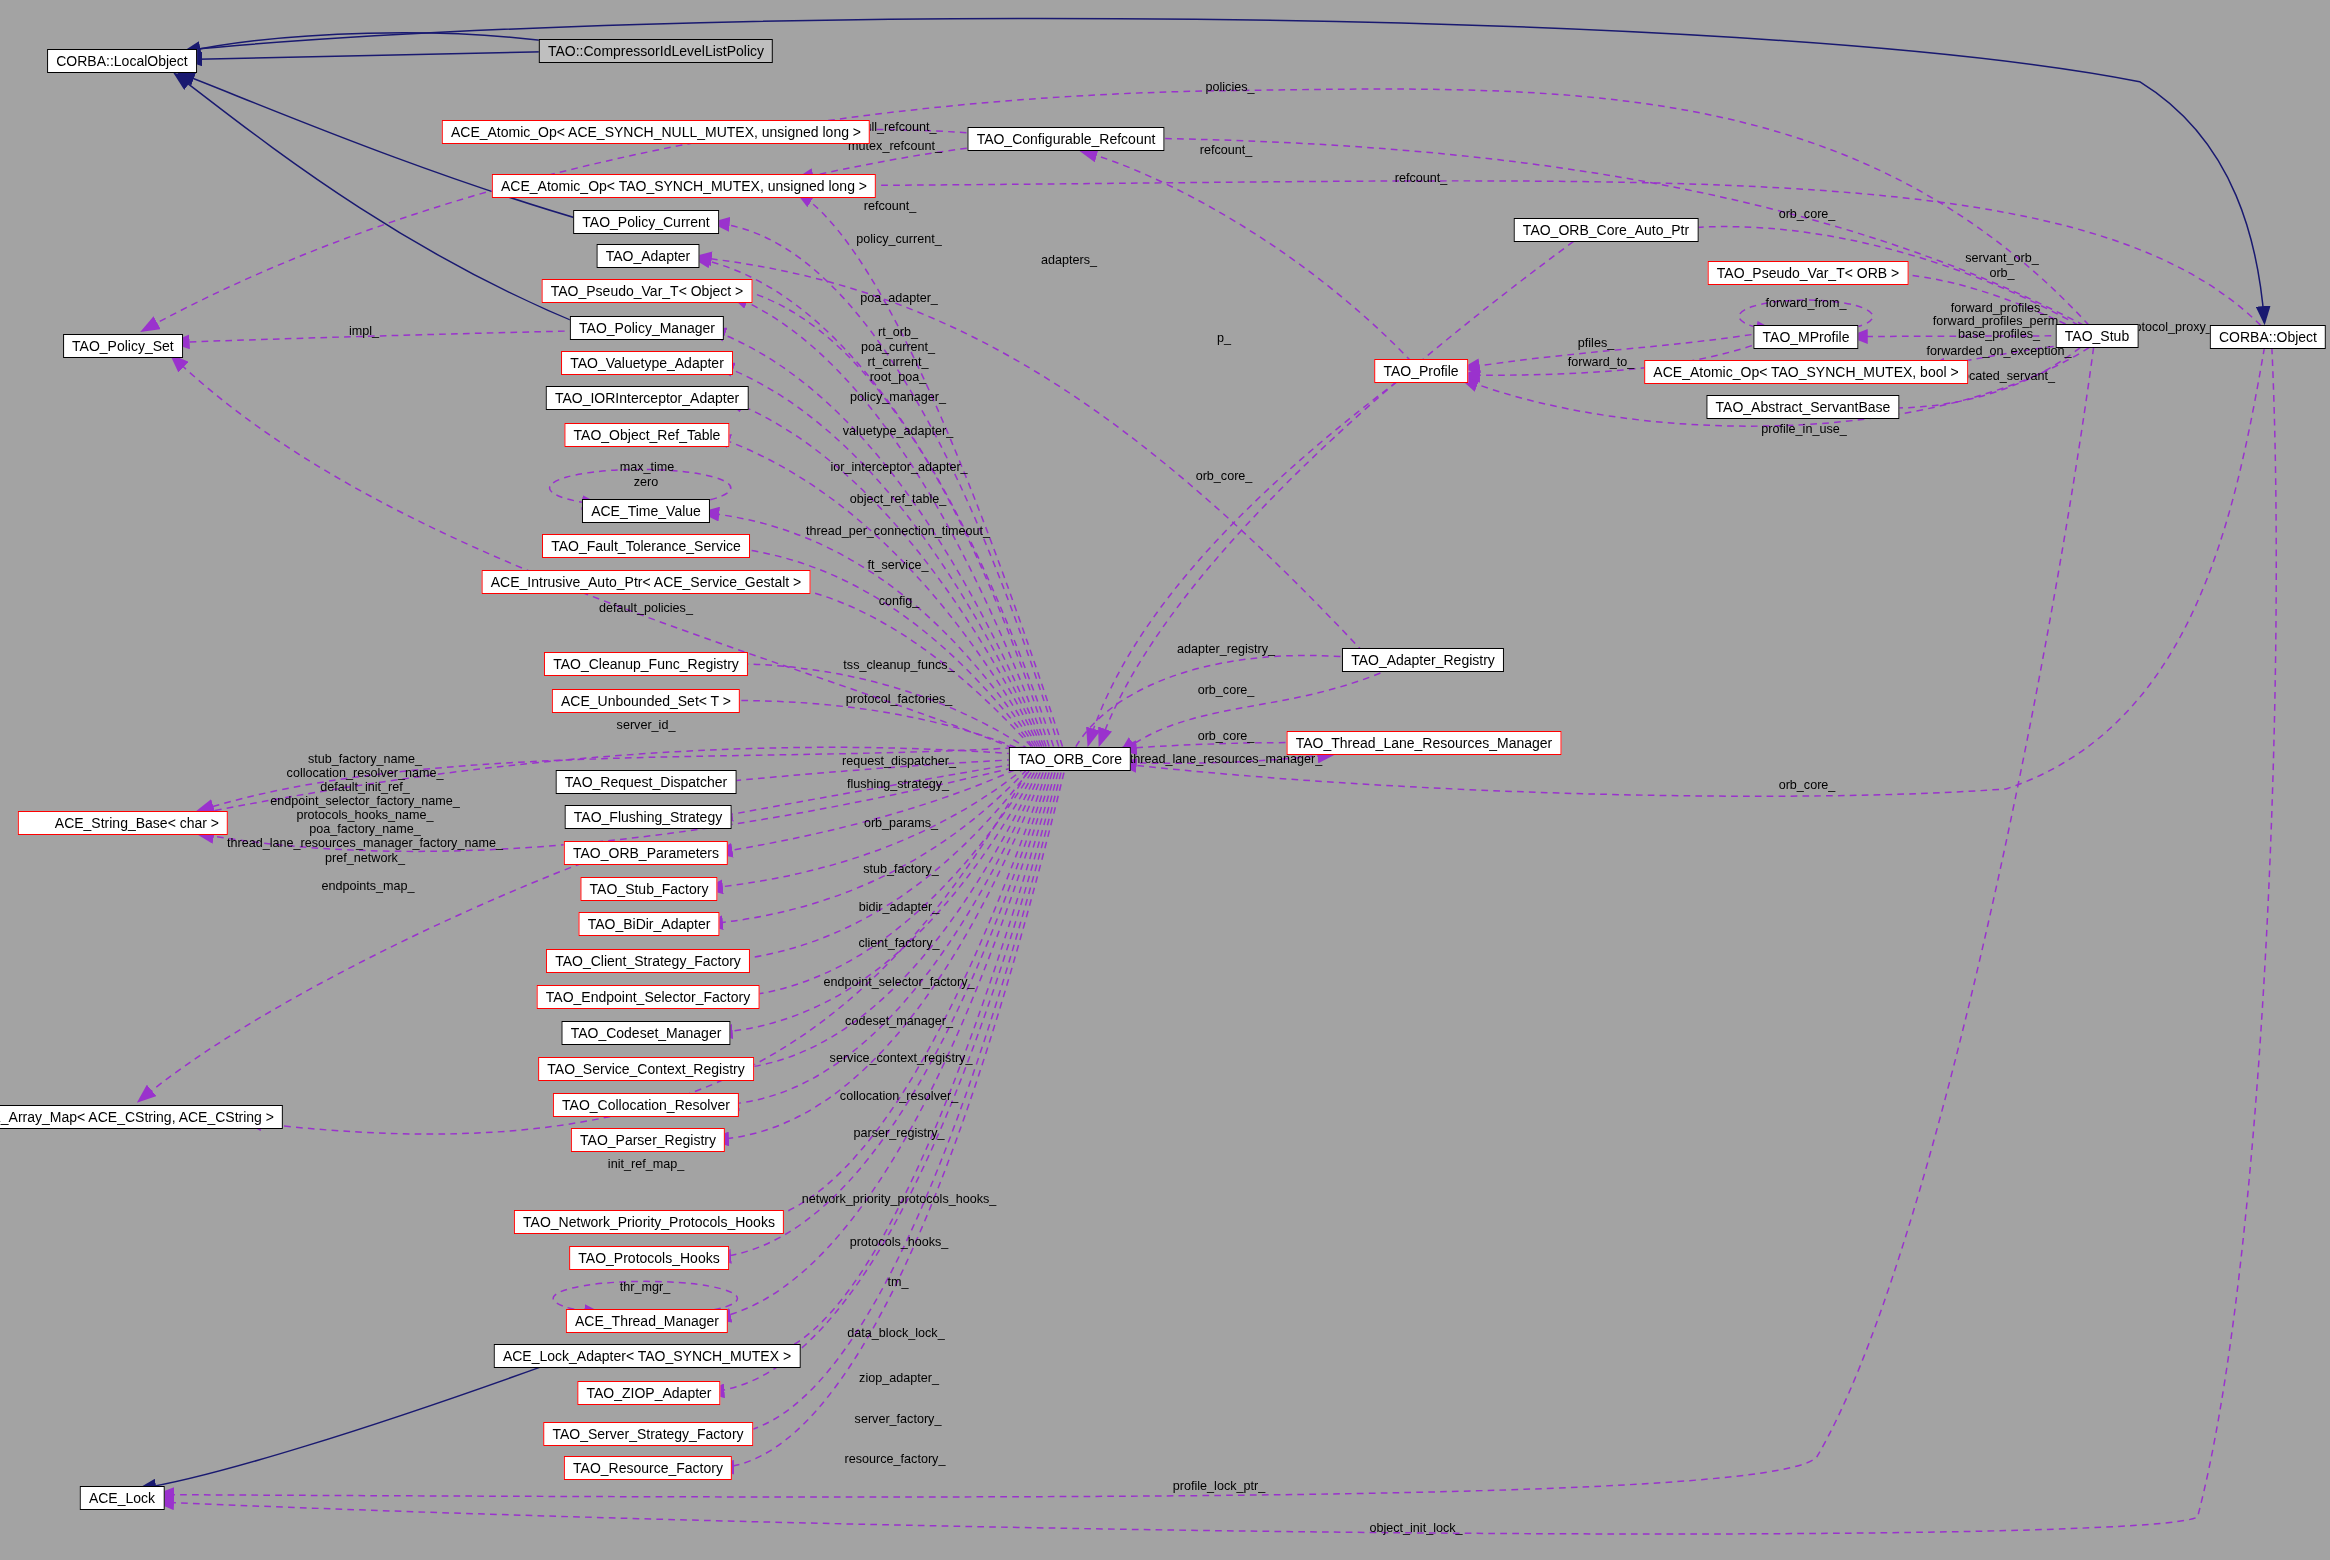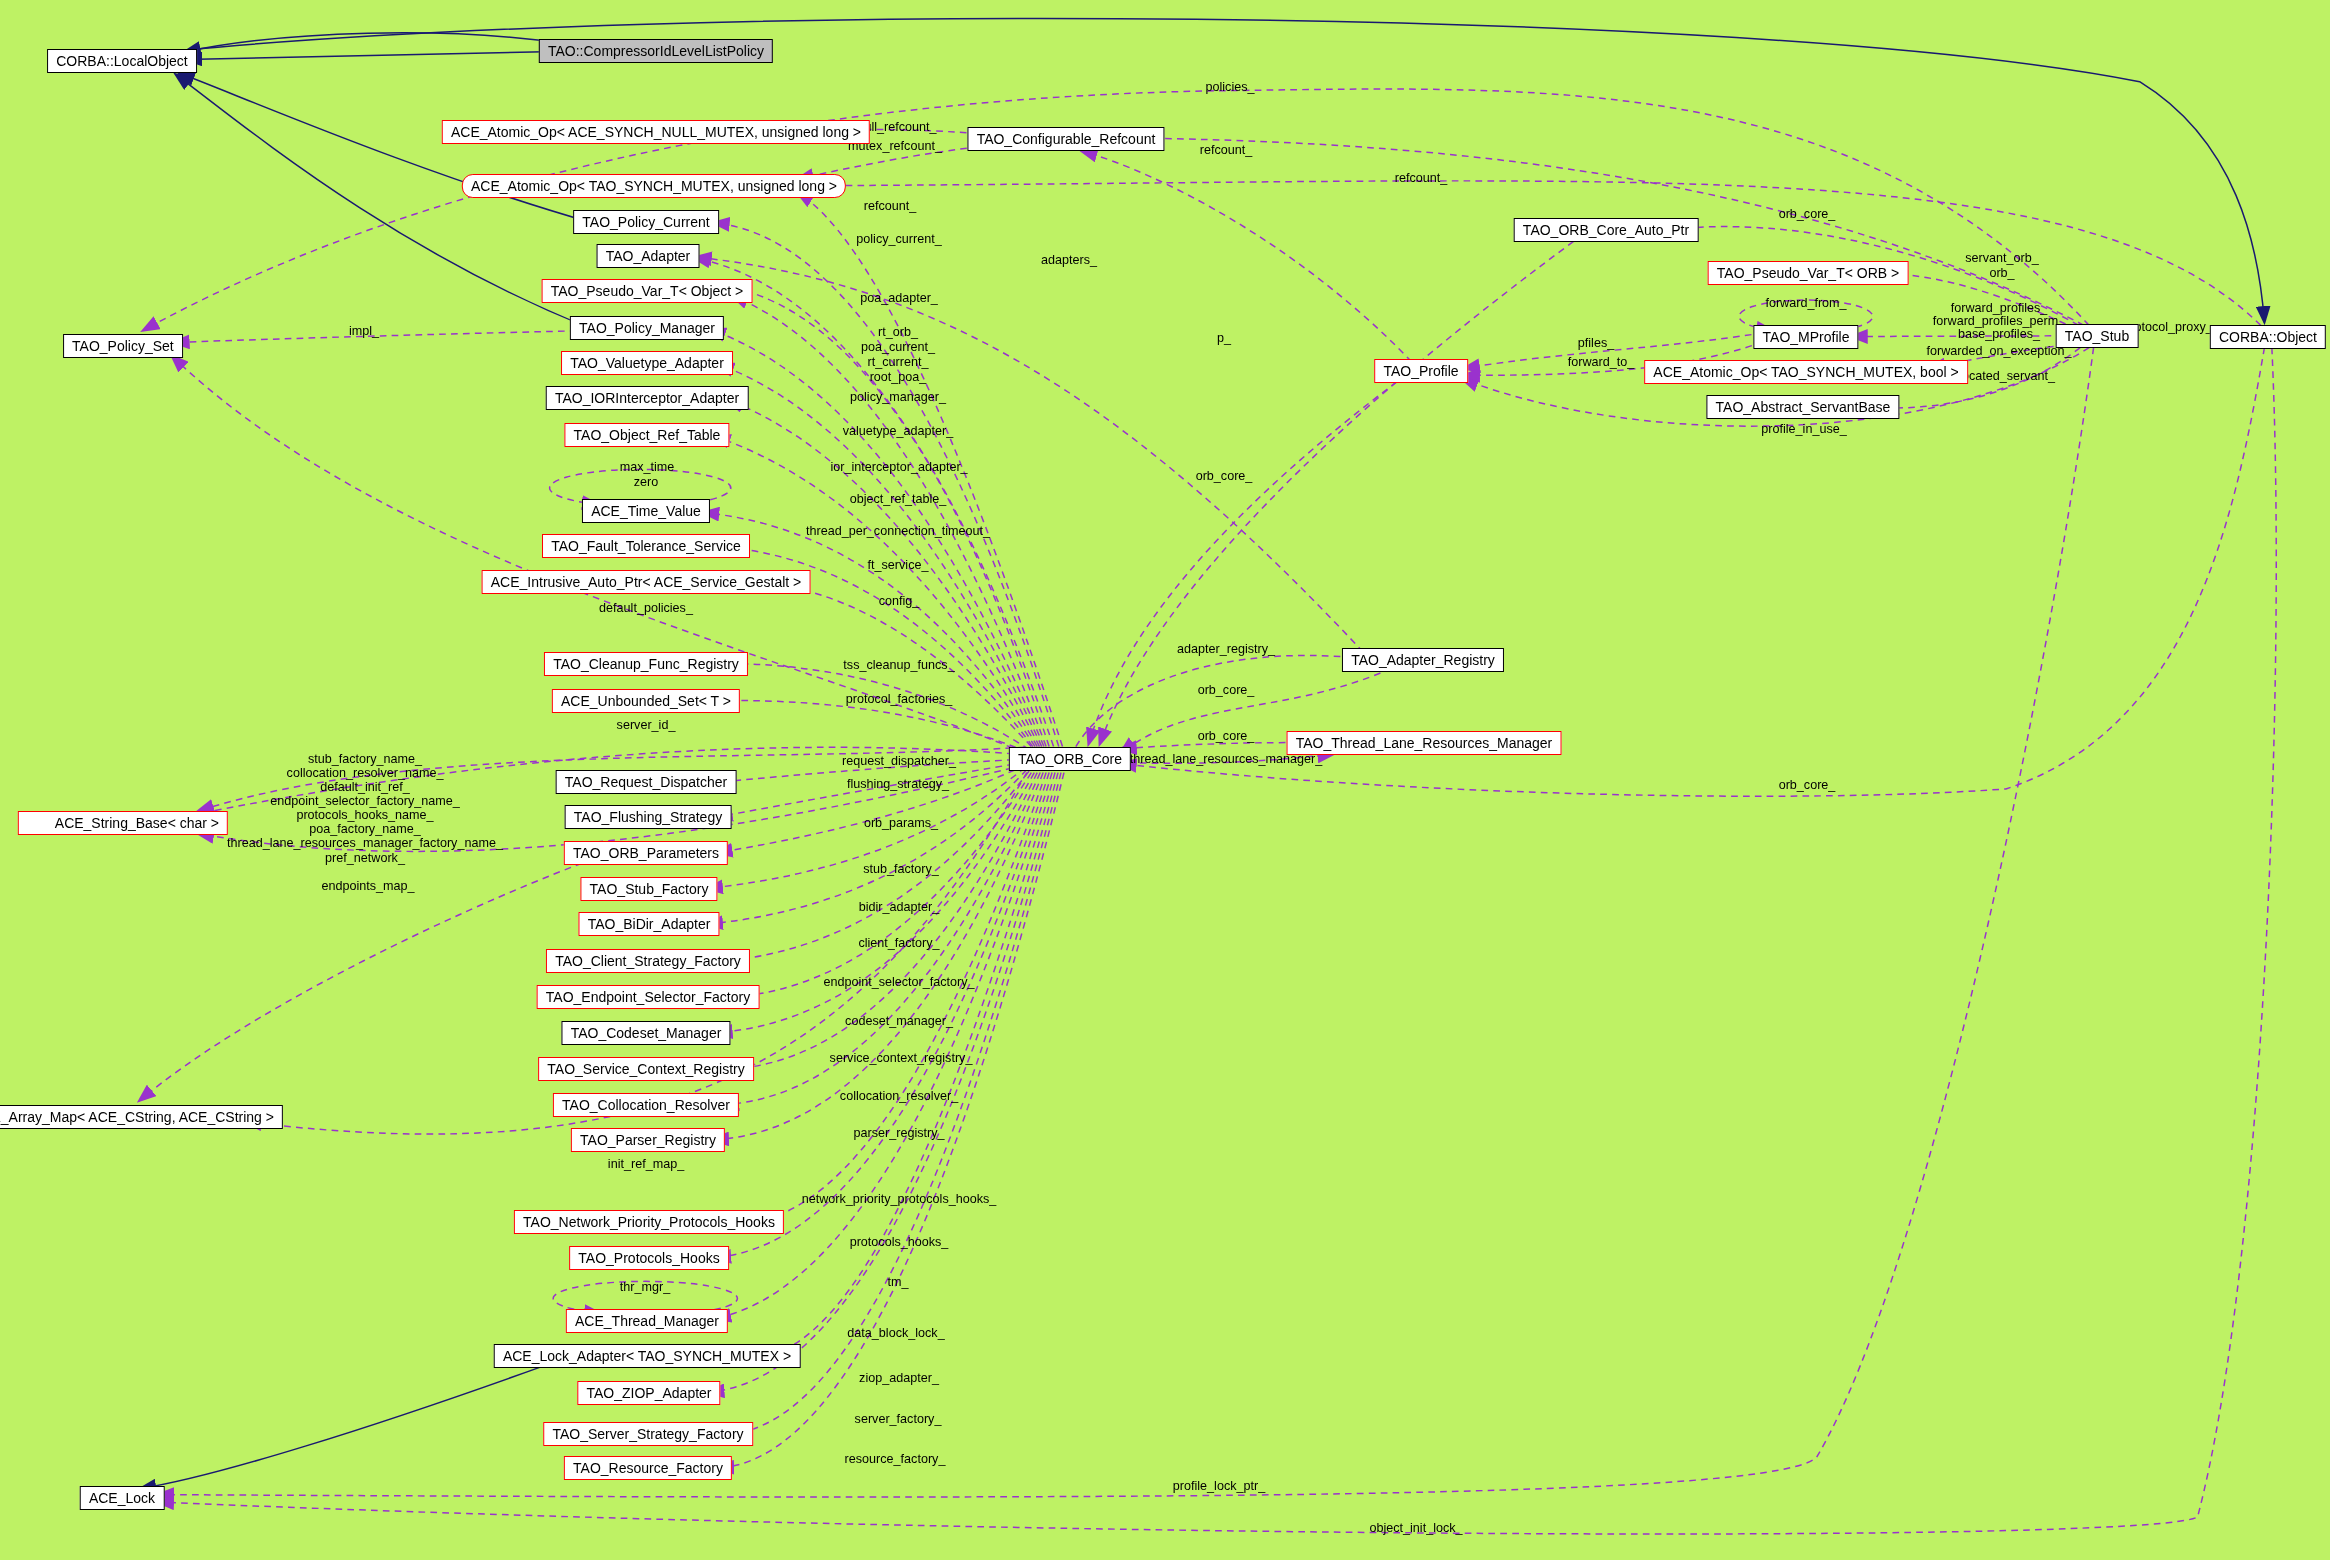--- a/index.html
+++ b/index.html
@@ -1,16 +1,16 @@
 <!DOCTYPE html>
 <html style="font-size:12px"><head>
 <meta charset="utf-8">
 <style>
   html,body{margin:0;padding:0;background:#ffffff;}
-  #canvas{position:relative;width:2330px;height:1560px;background:#bef264;overflow:hidden;
+  #canvas{position:relative;width:2330px;height:1560px;background:#a3a3a3;overflow:hidden;
           font-family:"Liberation Sans","DejaVu Sans",sans-serif;}
   #edges{position:absolute;left:0;top:0;width:2330px;height:1560px;pointer-events:none;}
   .node{position:absolute;transform:translate(-50%,-50%);border:1.5px solid #000;background:#fff;
         padding:3px 8.2px;white-space:nowrap;font-size:14px;color:#000;z-index:3;}
   .node.red{border-color:#ff0000;text-align:right;}
   .node.gray{background:#bfbfbf;}
   .elabel{position:absolute;transform:translate(-50%,-50%);white-space:nowrap;font-size:12.6px;
           color:#000;z-index:2;}
   .usage{stroke:#9a32cd;stroke-width:2;fill:none;stroke-dasharray:9,7;}
   .inherit{stroke:#191970;stroke-width:2;fill:none;}
@@ -109,21 +109,21 @@
 </svg>
 
 <div class="node" style="left:122px;top:61px;">CORBA::LocalObject</div>
 <div class="node" style="left:123px;top:346px;padding-left:8px;">TAO_Policy_Set</div>
 <div class="node red" style="left:123px;top:823px;padding-left:36px;">ACE_String_Base&lt; char &gt;</div>
 <div class="node" style="left:123px;top:1117px;">ACE_Array_Map&lt; ACE_CString, ACE_CString &gt;</div>
 <div class="node" style="left:122px;top:1498px;">ACE_Lock</div>
 
 <div class="node gray" style="left:656px;top:51px;">TAO::CompressorIdLevelListPolicy</div>
 <div class="node red" style="left:656px;top:132px;">ACE_Atomic_Op&lt; ACE_SYNCH_NULL_MUTEX, unsigned long &gt;</div>
-<div class="node red" style="left:654px;top:186px;border-radius:11px;">ACE_Atomic_Op&lt; TAO_SYNCH_MUTEX, unsigned long &gt;</div>
+<div class="node red" style="left:684px;top:186px;">ACE_Atomic_Op&lt; TAO_SYNCH_MUTEX, unsigned long &gt;</div>
 <div class="node" style="left:1066px;top:139px;">TAO_Configurable_Refcount</div>
 
 <div class="node" style="left:646px;top:222px;">TAO_Policy_Current</div>
 <div class="node" style="left:648px;top:256px;">TAO_Adapter</div>
 <div class="node red" style="left:647px;top:291px;">TAO_Pseudo_Var_T&lt; Object &gt;</div>
 <div class="node" style="left:647px;top:328px;">TAO_Policy_Manager</div>
 <div class="node red" style="left:647px;top:363px;">TAO_Valuetype_Adapter</div>
 <div class="node" style="left:647px;top:398px;">TAO_IORInterceptor_Adapter</div>
 <div class="node red" style="left:647px;top:435px;">TAO_Object_Ref_Table</div>
 <div class="node" style="left:646px;top:511px;">ACE_Time_Value</div>

